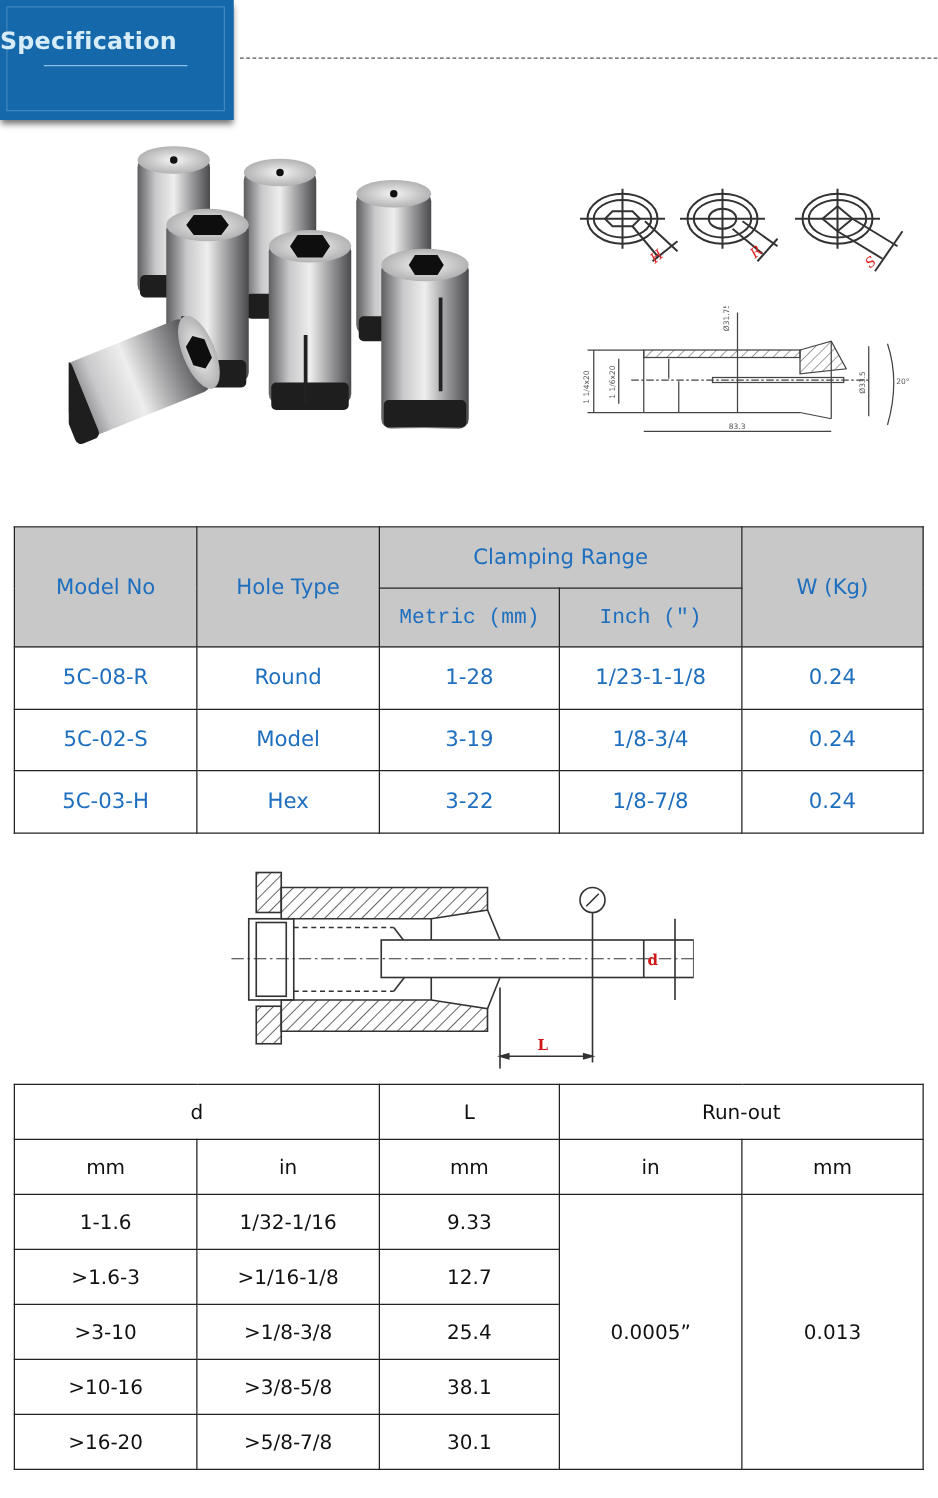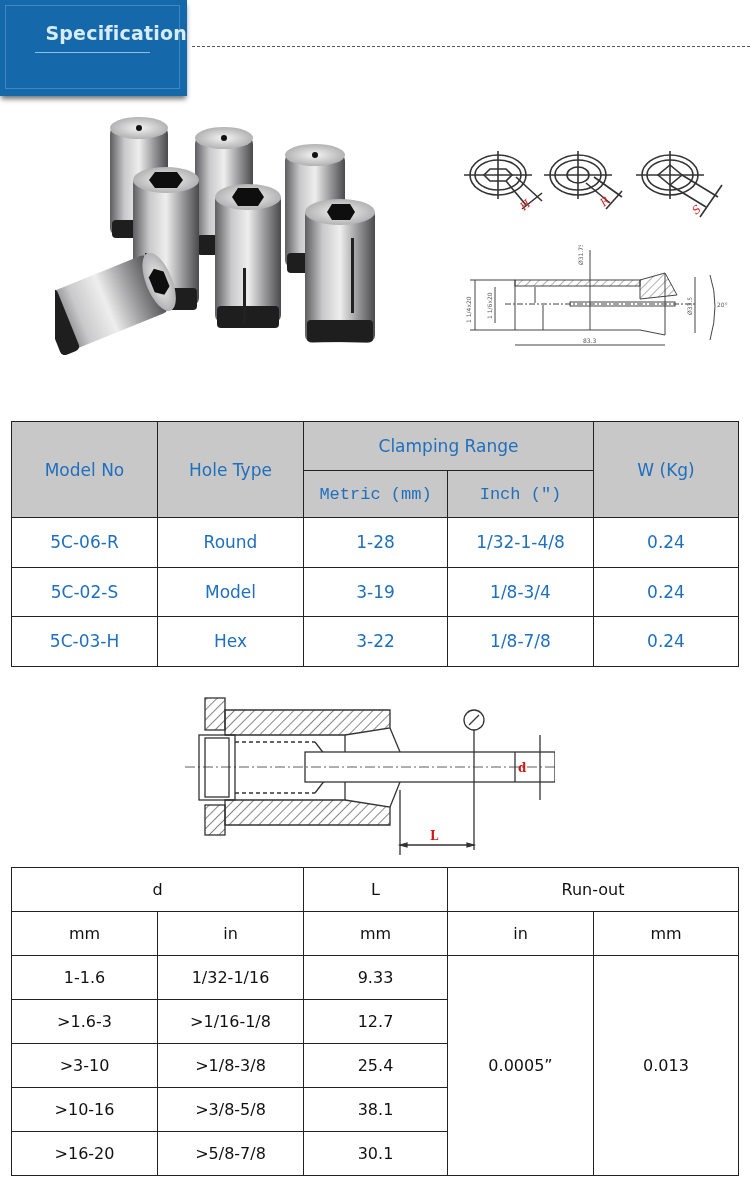--- a/index.html
+++ b/index.html
@@ -3,21 +3,21 @@
 <meta charset="utf-8">
 <style>
   * { box-sizing: border-box; margin: 0; padding: 0; }
   html, body { width: 750px; height: 1198px; background: #ffffff; overflow: hidden; }
   body { position: relative; font-family: "DejaVu Sans", "Liberation Sans", sans-serif; }
 
   
   .banner { position: absolute; left: 0; top: 0; width: 187px; height: 96px; background: #1568aa;
             box-shadow: 0 4px 5px -1px rgba(0,0,0,0.55); }
   .banner-inner { position: absolute; left: 5px; top: 5px; width: 175px; height: 84px; border: 1px solid #3f87c0; }
-  .banner-title { position: absolute; left: 0; top: 22px; width: 187px; text-align: right; color: #d6ecf9;
+  .banner-title { position: absolute; left: 0; top: 22px; width: 187px; text-align: left; color: #d6ecf9;
                   font-family: "DejaVu Sans", sans-serif; font-weight: bold; font-size: 19px; letter-spacing: 0.2px; }
   .banner-underline { position: absolute; left: 35px; top: 52px; width: 115px; height: 1px; background: #8cc0e6; }
   .dashed-rule { position: absolute; left: 192px; top: 46px; width: 558px; height: 0; border-top: 1px dashed #555; }
 
   
   .photo { position: absolute; left: 55px; top: 108px; width: 340px; height: 275px; }
   
   .hole-types { position: absolute; left: 460px; top: 145px; width: 290px; height: 90px; }
   .collet-section { position: absolute; left: 455px; top: 245px; width: 295px; height: 105px; }
   .runout-drawing { position: absolute; left: 185px; top: 690px; width: 370px; height: 165px; }
@@ -196,24 +196,24 @@
     <th rowspan="2">Model No</th>
     <th rowspan="2">Hole Type</th>
     <th colspan="2" class="h1">Clamping Range</th>
     <th rowspan="2">W (Kg)</th>
   </tr>
   <tr>
     <th class="h2">Metric (mm)</th>
     <th class="h2">Inch (")</th>
   </tr>
   <tr>
-    <td>5C-06-R</td>
+    <td>5C-08-R</td>
     <td>Round</td>
     <td>1-28</td>
-    <td>1/32-1-4/8</td>
+    <td>1/23-1-1/8</td>
     <td>0.24</td>
   </tr>
   <tr>
     <td>5C-02-S</td>
     <td>Model</td>
     <td>3-19</td>
     <td>1/8-3/4</td>
     <td>0.24</td>
   </tr>
   <tr>

